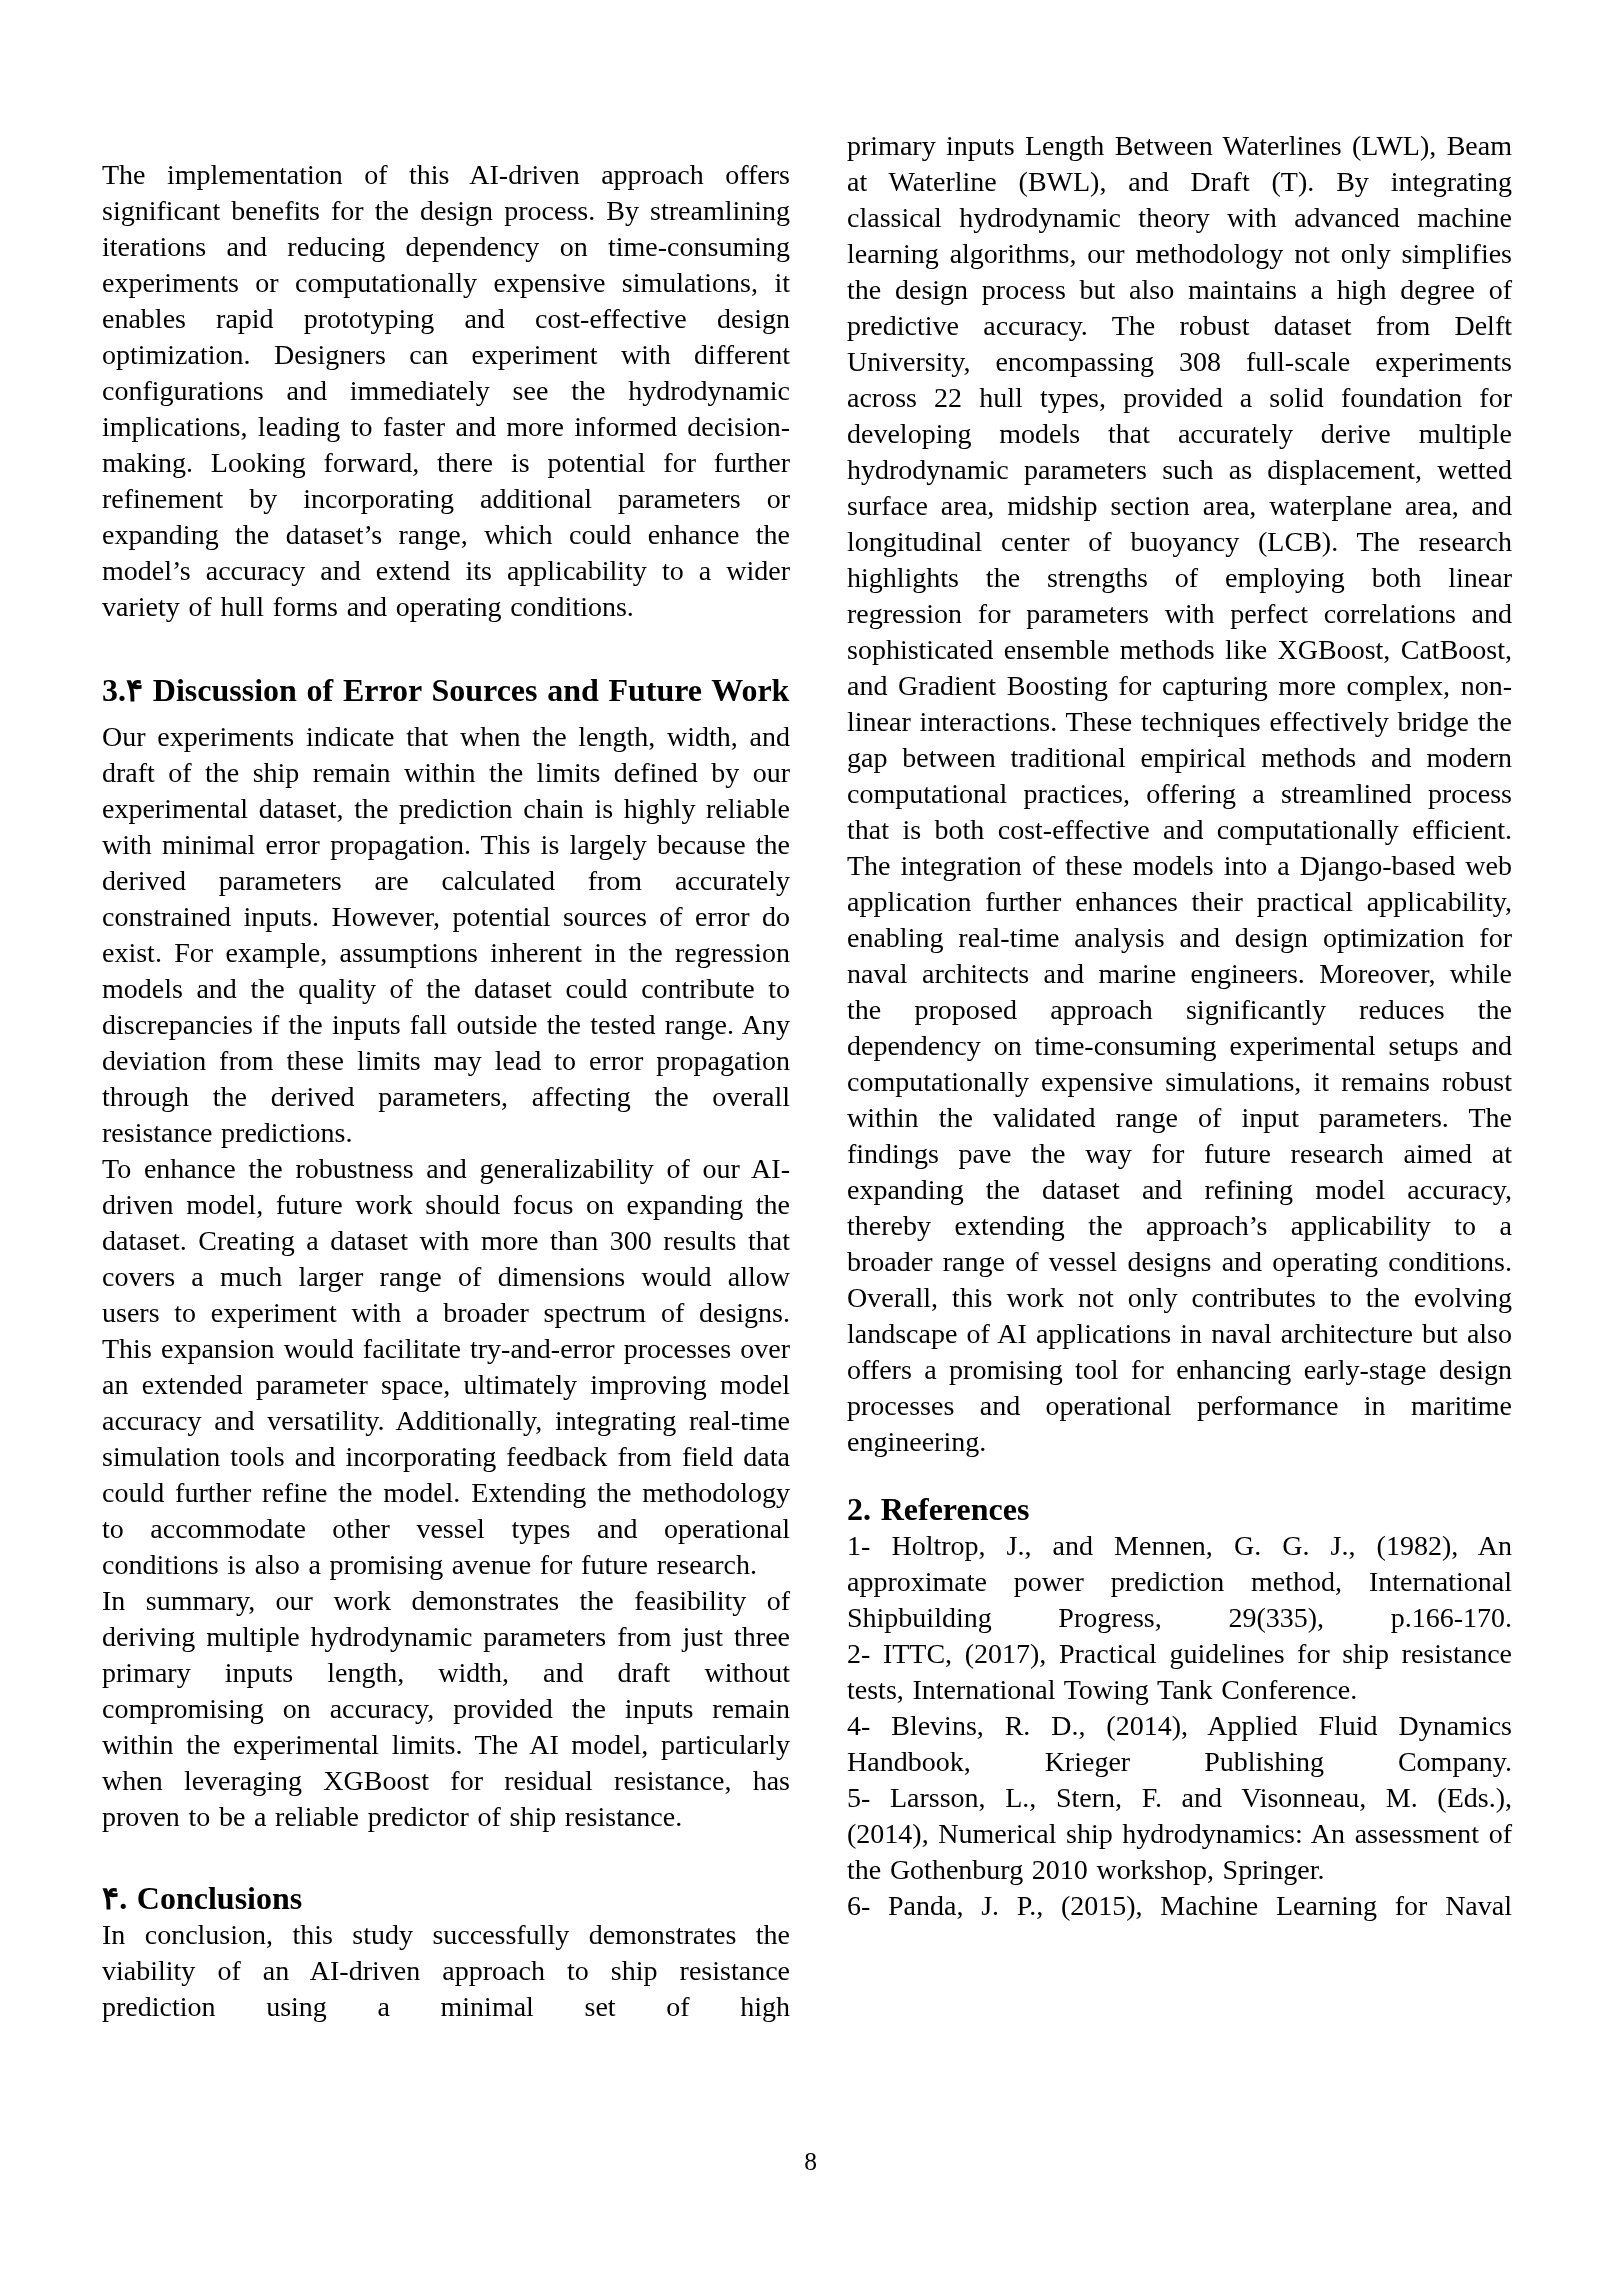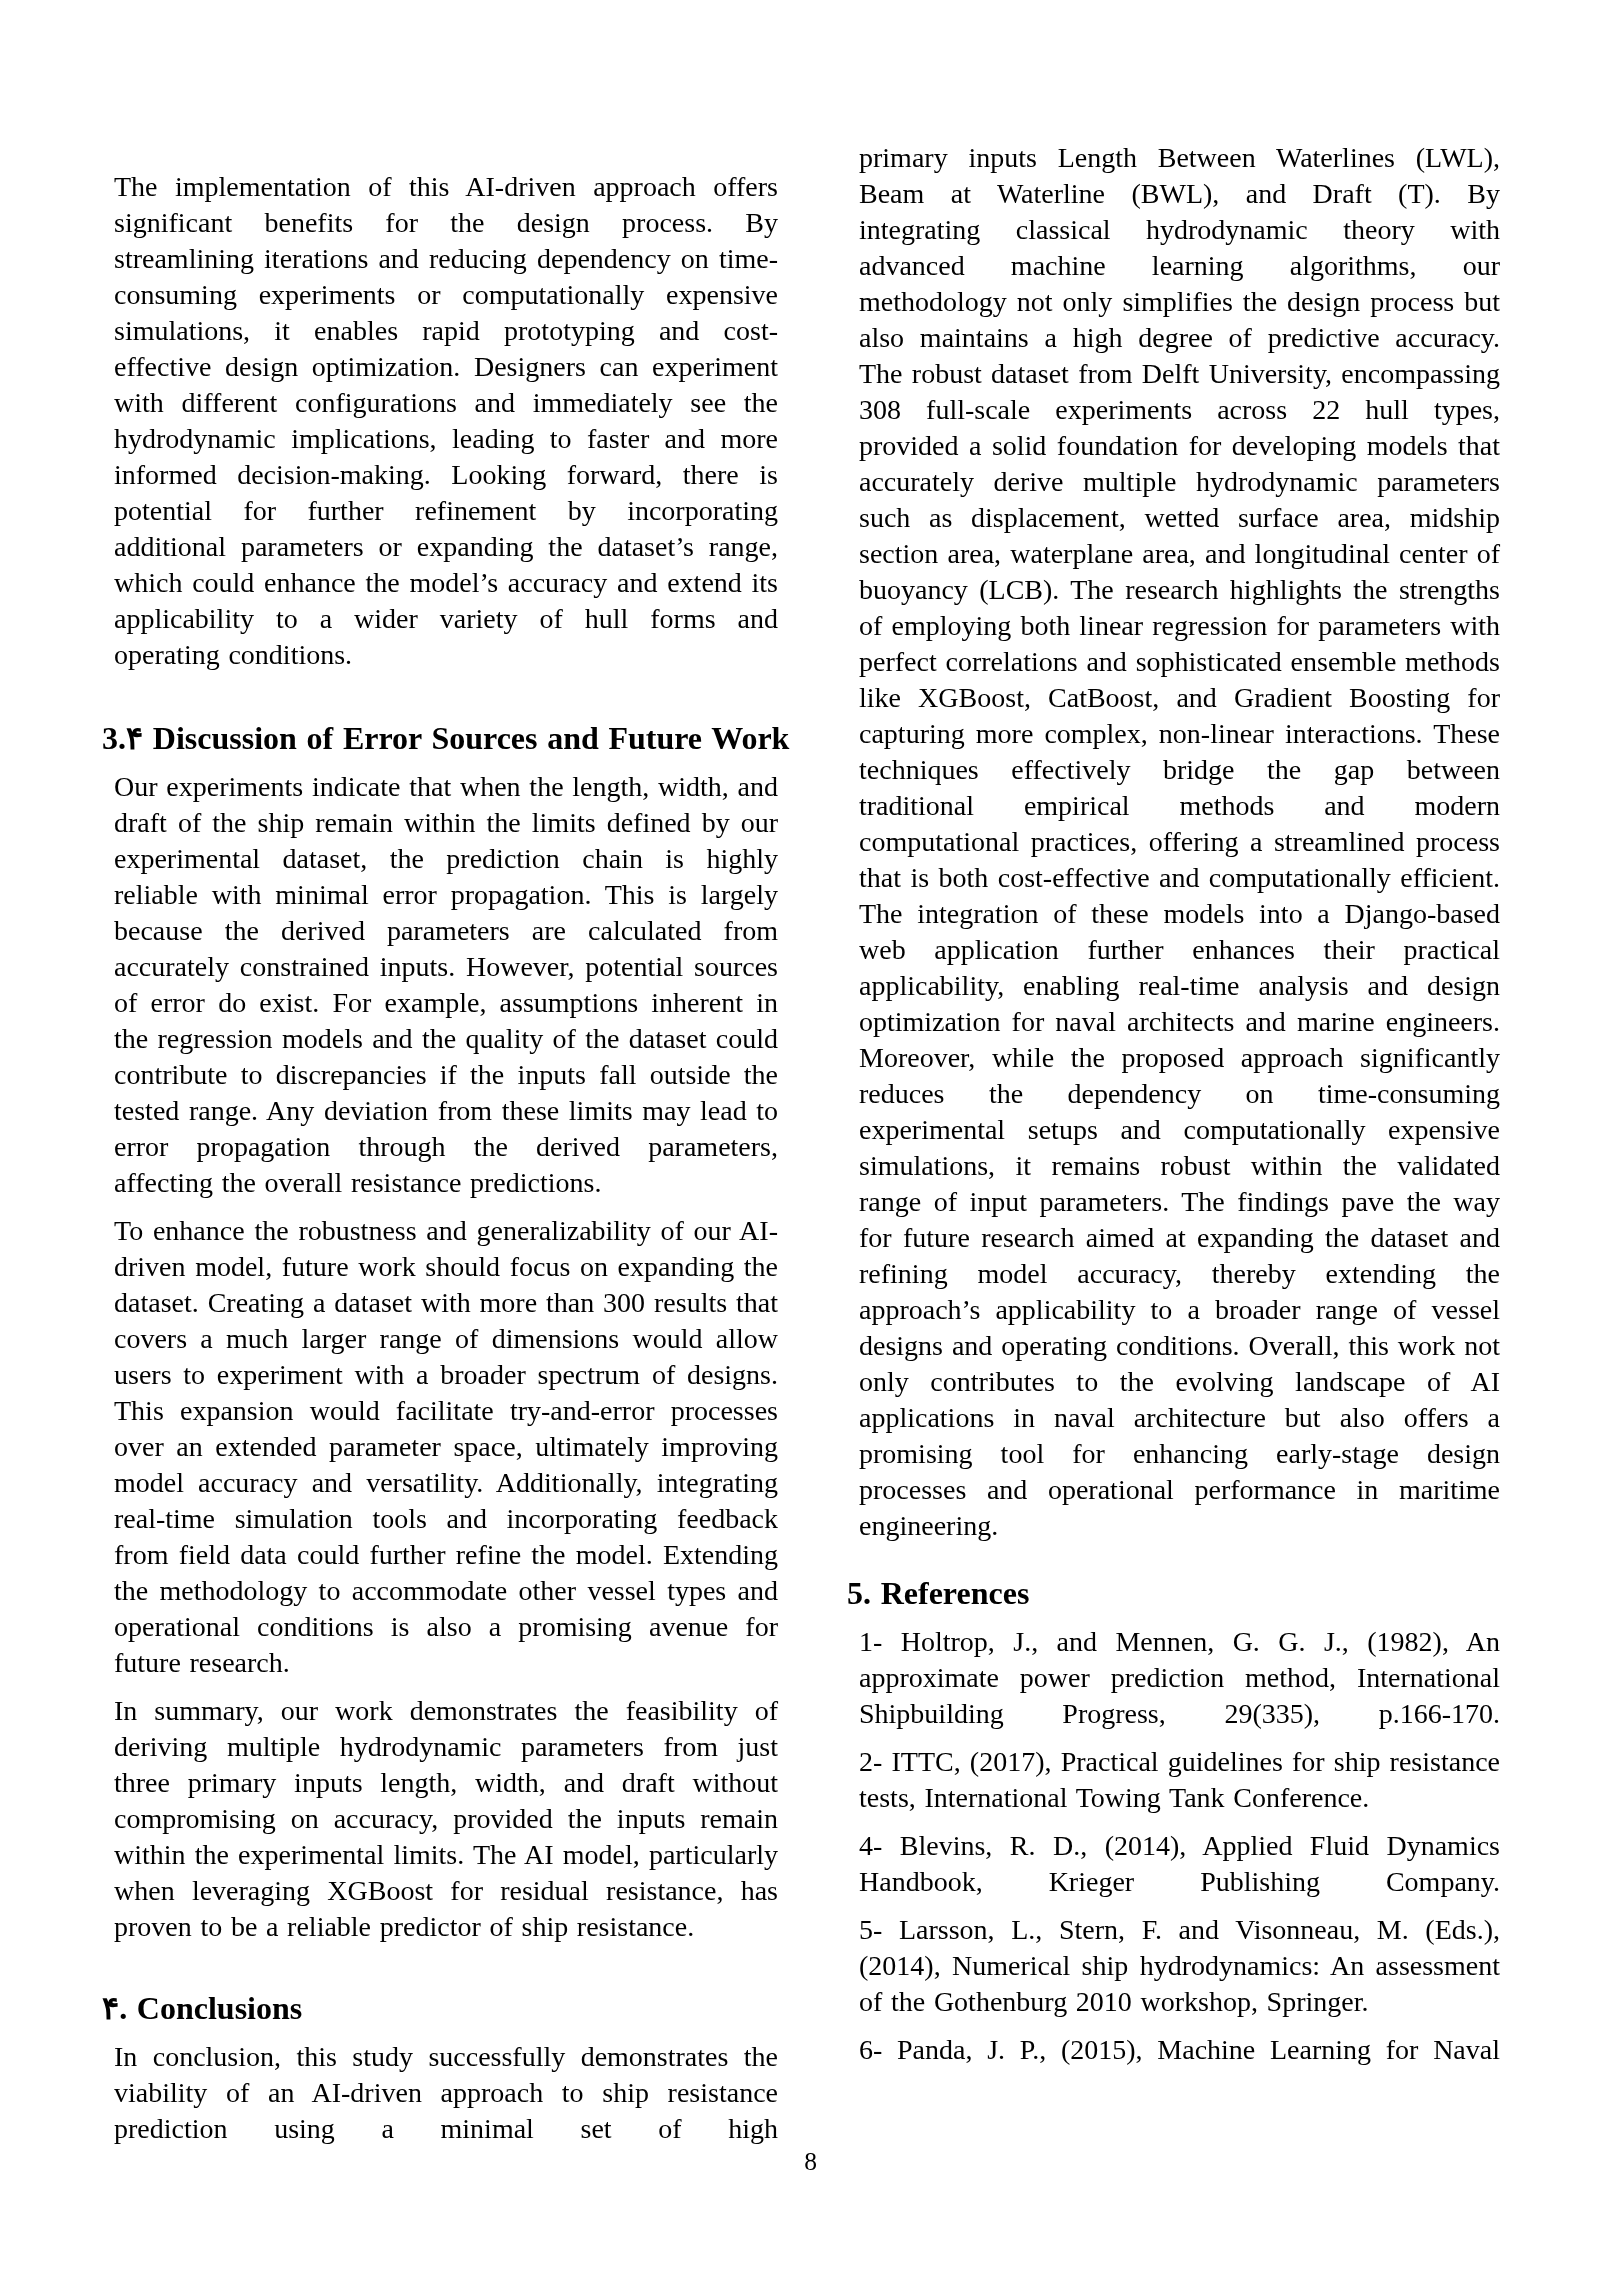--- a/index.html
+++ b/index.html
@@ -27,21 +27,21 @@
     left: 102px;
     top: 157px;
     width: 688px;
   }
   .column-right {
     left: 847px;
     top: 128px;
     width: 665px;
   }
   .column p {
-    margin: 12px;
+    margin: 0;
     padding: 0;
   }
   .para-continues {
     text-align-last: justify;
   }
   h2.section-heading {
     font-size: 32px;
     line-height: 37px;
     font-weight: bold;
     margin: 47px 0 9.8px 0;
@@ -89,21 +89,21 @@
     <p>In summary, our work demonstrates the feasibility of deriving multiple hydrodynamic parameters from just three primary inputs length, width, and draft without compromising on accuracy, provided the inputs remain within the experimental limits. The AI model, particularly when leveraging XGBoost for residual resistance, has proven to be a reliable predictor of ship resistance.</p>
 
     <h2 class="section-heading conclusions">۴. Conclusions</h2>
 
     <p class="para-continues">In conclusion, this study successfully demonstrates the viability of an AI-driven approach to ship resistance prediction using a minimal set of high</p>
   </div>
 
   <div class="column column-right">
     <p>primary inputs Length Between Waterlines (LWL), Beam at Waterline (BWL), and Draft (T). By integrating classical hydrodynamic theory with advanced machine learning algorithms, our methodology not only simplifies the design process but also maintains a high degree of predictive accuracy. The robust dataset from Delft University, encompassing 308 full-scale experiments across 22 hull types, provided a solid foundation for developing models that accurately derive multiple hydrodynamic parameters such as displacement, wetted surface area, midship section area, waterplane area, and longitudinal center of buoyancy (LCB). The research highlights the strengths of employing both linear regression for parameters with perfect correlations and sophisticated ensemble methods like XGBoost, CatBoost, and Gradient Boosting for capturing more complex, non-linear interactions. These techniques effectively bridge the gap between traditional empirical methods and modern computational practices, offering a streamlined process that is both cost-effective and computationally efficient. The integration of these models into a Django-based web application further enhances their practical applicability, enabling real-time analysis and design optimization for naval architects and marine engineers. Moreover, while the proposed approach significantly reduces the dependency on time-consuming experimental setups and computationally expensive simulations, it remains robust within the validated range of input parameters. The findings pave the way for future research aimed at expanding the dataset and refining model accuracy, thereby extending the approach’s applicability to a broader range of vessel designs and operating conditions. Overall, this work not only contributes to the evolving landscape of AI applications in naval architecture but also offers a promising tool for enhancing early-stage design processes and operational performance in maritime engineering.</p>
 
-    <h2 class="section-heading references">5. References</h2>
+    <h2 class="section-heading references">2. References</h2>
 
     <p class="reference-entry stretch-last">1- Holtrop, J., and Mennen, G. G. J., (1982), An approximate power prediction method, International Shipbuilding Progress, 29(335), p.166-170.</p>
 
     <p class="reference-entry">2- ITTC, (2017), Practical guidelines for ship resistance tests, International Towing Tank Conference.</p>
 
 
     <p class="reference-entry stretch-last">4- Blevins, R. D., (2014), Applied Fluid Dynamics Handbook, Krieger Publishing Company.</p>
 
     <p class="reference-entry">5- Larsson, L., Stern, F. and Visonneau, M. (Eds.), (2014), Numerical ship hydrodynamics: An assessment of the Gothenburg 2010 workshop, Springer.</p>
 

